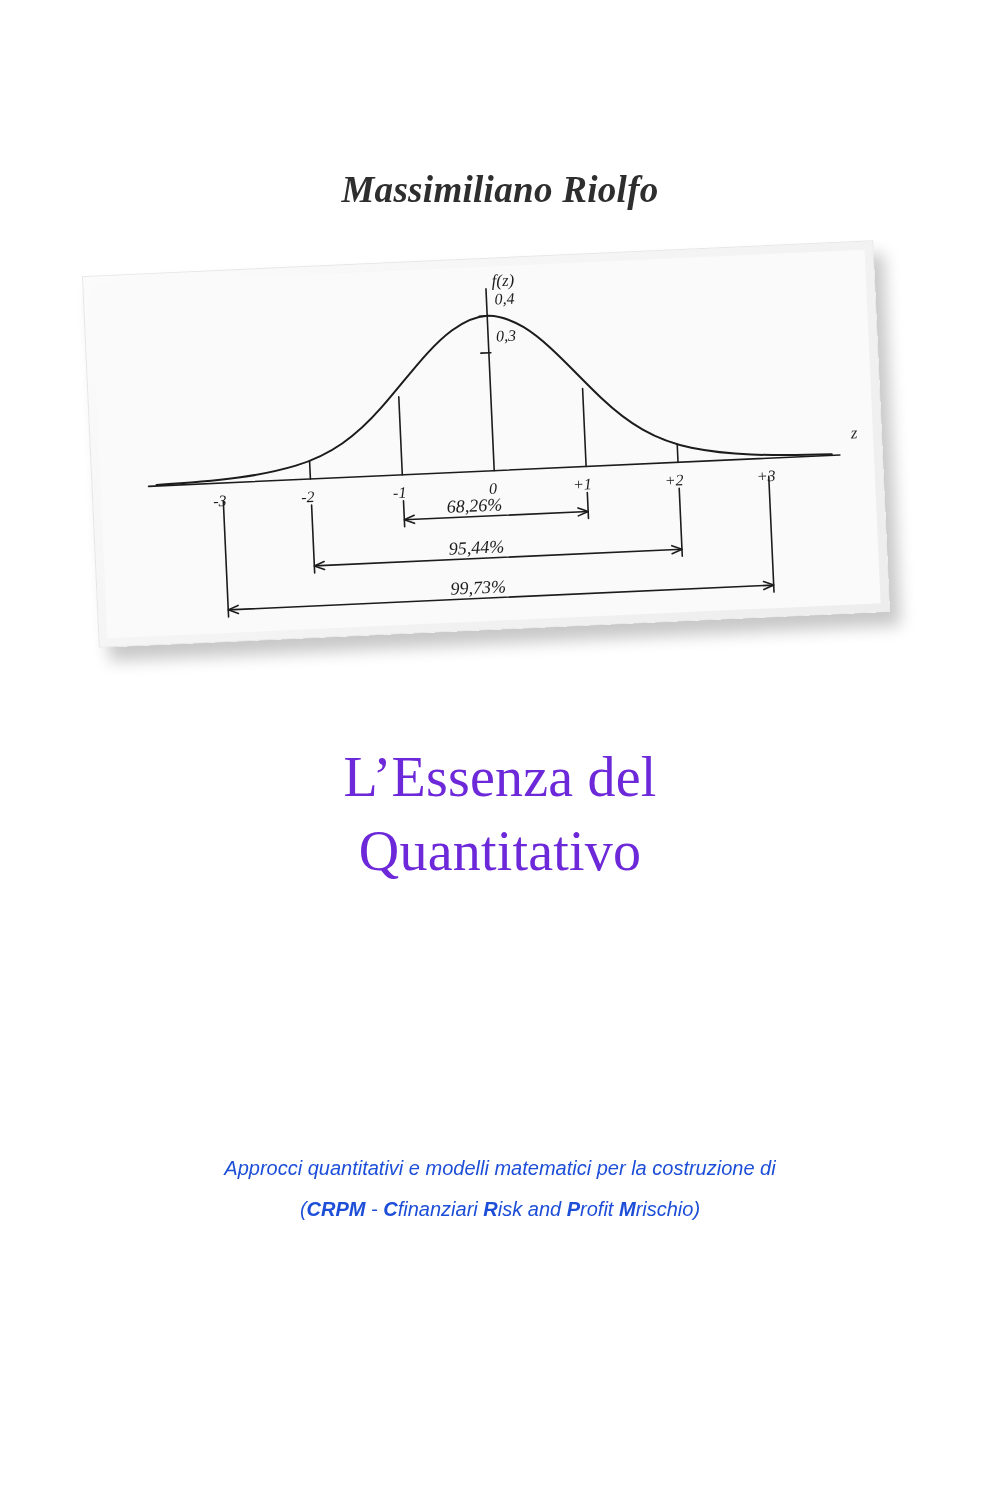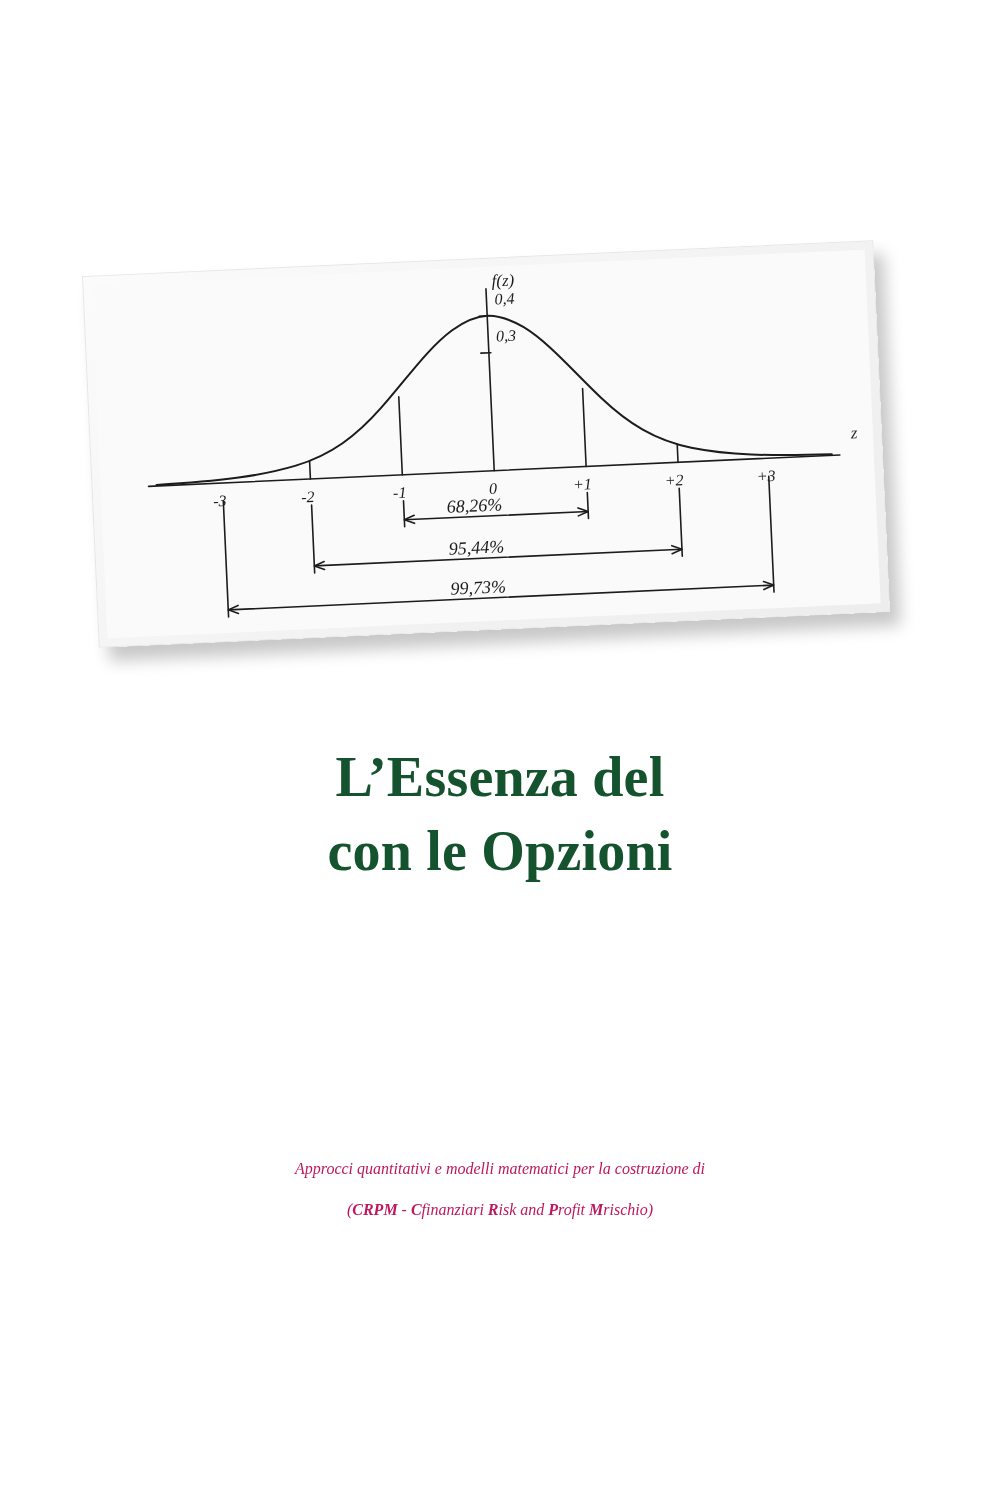--- a/index.html
+++ b/index.html
@@ -66,51 +66,52 @@
   }
   .figure-svg { display: block; }
 
   
   .title {
     position: absolute;
     top: 740px;
     left: 0;
     width: 1000px;
     text-align: center;
-    color: #14532d;
+    color: #6d28d9;
     font-family: "Liberation Serif", serif;
-    font-weight: bold;
+    font-weight: normal;
     font-size: 56px;
     line-height: 74px;
     letter-spacing: 0.2px;
   }
   .title .line { display: block; white-space: nowrap; }
 
   
   .subtitle {
     position: absolute;
     top: 1148px;
     left: 120px;
     width: 760px;
     text-align: center;
-    font-family: Liberation Serif, serif;
+    font-family: Liberation Sans, sans-serif;
     font-style: italic;
-    font-size: 16px;
+    font-size: 20px;
     line-height: 41px;
-    color: #be185d;
+    color: #1d4ed8;
   }
   .subtitle .line { display: block; }
   .subtitle .line3 { font-weight: normal; }
   .subtitle .line3 b { font-weight: bold; }
 </style>
 </head>
 <body>
 
 <div class="cover">
 
+  <div class="author">Massimiliano Riolfo</div>
 
   <div class="figure-wrap">
     <div class="figure-card">
       <div class="figure-inner">
         <svg class="figure-svg" width="774" height="354" viewBox="0 0 774 354">
           <g fill="none" stroke="#1c1c1c" stroke-width="1.6" stroke-linecap="round">
 
             <line x1="48" y1="204" x2="740" y2="204"></line>
 
             <line x1="394" y1="22" x2="394" y2="204"></line>
@@ -162,21 +163,21 @@
             <text x="345" y="286" font-size="18">95,44%</text>
             <text x="345" y="326" font-size="18">99,73%</text>
           </g>
         </svg>
       </div>
     </div>
   </div>
 
   <div class="title">
     <span class="line">L’Essenza del</span>
-    <span class="line">con le Opzioni</span>
+    <span class="line">Quantitativo</span>
   </div>
 
   <div class="subtitle">
     <span class="line">Approcci quantitativi e modelli matematici per la costruzione di</span>
     <span class="line line3"><span>(</span><b>CRPM</b><span> - </span><b>C</b><span>finanziari </span><b>R</b><span>isk and </span><b>P</b><span>rofit </span><b>M</b><span>rischio)</span></span>
   </div>
 
 </div>
 
 </body></html>

